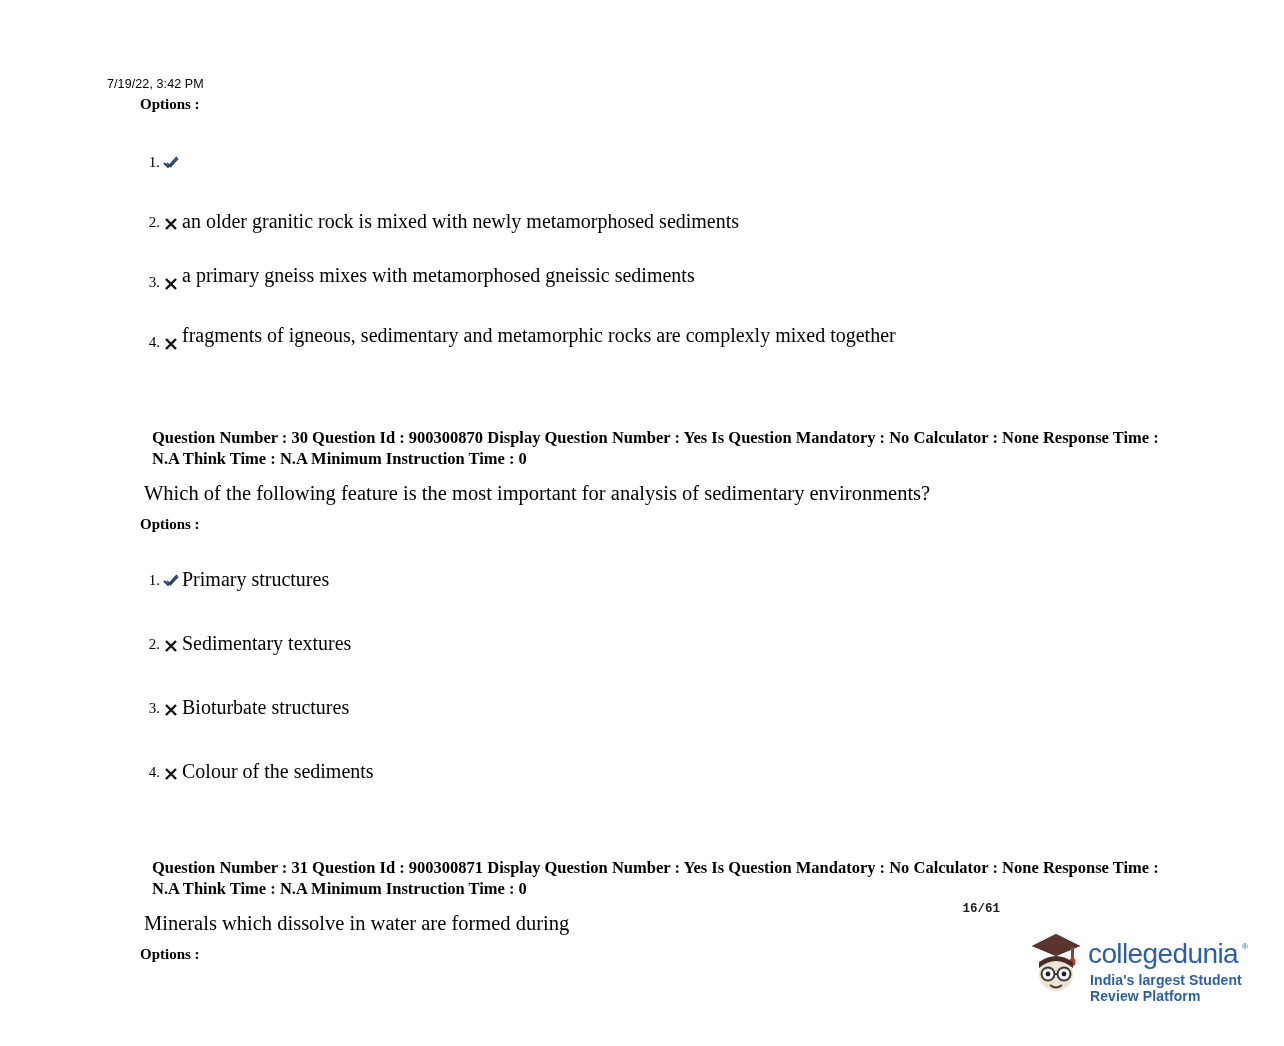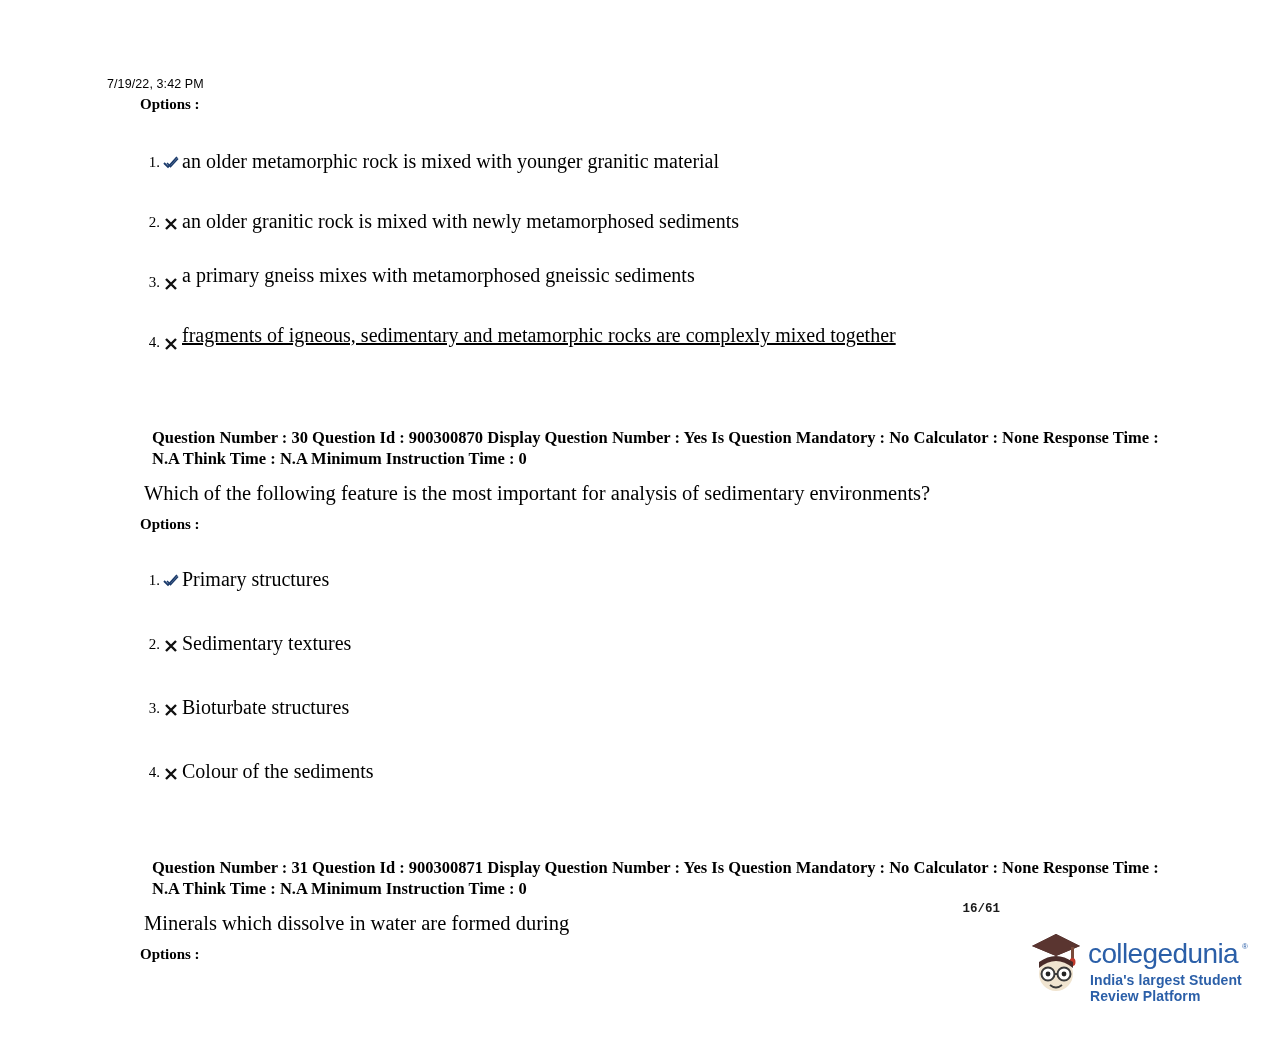--- a/index.html
+++ b/index.html
@@ -155,21 +155,20 @@
       <div class="options-label">Options :</div>
 
       <div class="opt-row" style="margin-top:16px;">
         <div class="opt-num">1.</div>
         <div class="opt-mark mark-correct">
           <svg width="16" height="14" viewBox="0 0 16 14">
               <path d="M1 7 L5 11 L14 1" fill="none" stroke="#1a3a6b" stroke-width="1.8"></path>
               <path d="M4 7 L7.5 10.5 L15 2.5" fill="none" stroke="#1a3a6b" stroke-width="1.6"></path>
             </svg>
         </div>
-        <div class="opt-text">an older metamorphic rock is mixed with younger granitic material</div>
       </div>
 
       <div class="opt-row" style="margin-top:16px;">
         <div class="opt-num">2.</div>
         <div class="opt-mark mark-wrong">
           <svg width="12" height="12" viewBox="0 0 12 12">
               <path d="M1 1 L11 11 M11 1 L1 11" stroke="#111" stroke-width="2.4" fill="none"></path>
             </svg>
         </div>
         <div class="opt-text">an older granitic rock is mixed with newly metamorphosed sediments</div>
@@ -185,21 +184,21 @@
         <div class="opt-text" style="padding-bottom:6px;">a primary gneiss mixes with metamorphosed gneissic sediments</div>
       </div>
 
       <div class="opt-row" style="margin-top:16px;">
         <div class="opt-num">4.</div>
         <div class="opt-mark mark-wrong">
           <svg width="12" height="12" viewBox="0 0 12 12">
               <path d="M1 1 L11 11 M11 1 L1 11" stroke="#111" stroke-width="2.4" fill="none"></path>
             </svg>
         </div>
-        <div class="opt-text" style="padding-bottom:6px;text-decoration:underline;">fragments of igneous, sedimentary and metamorphic rocks are complexly mixed together</div>
+        <div class="opt-text" style="padding-bottom:6px;">fragments of igneous, sedimentary and metamorphic rocks are complexly mixed together</div>
       </div>
     </div>
 
     <div class="gap-lg"></div>
 
     <div>
       <div class="q-meta">Question Number : 30 Question Id : 900300870 Display Question Number : Yes Is Question Mandatory : No Calculator : None Response Time : N.A Think Time : N.A Minimum Instruction Time : 0</div>
       <div class="q-text">Which of the following feature is the most important for analysis of sedimentary environments?</div>
       <div class="options-label" style="margin-top:10px;">Options :</div>
 

